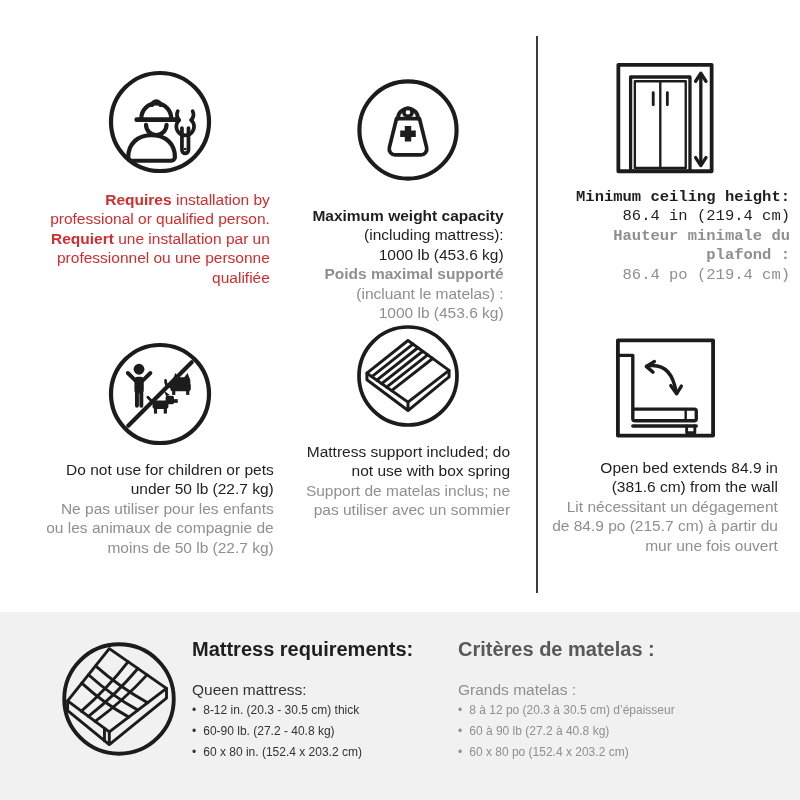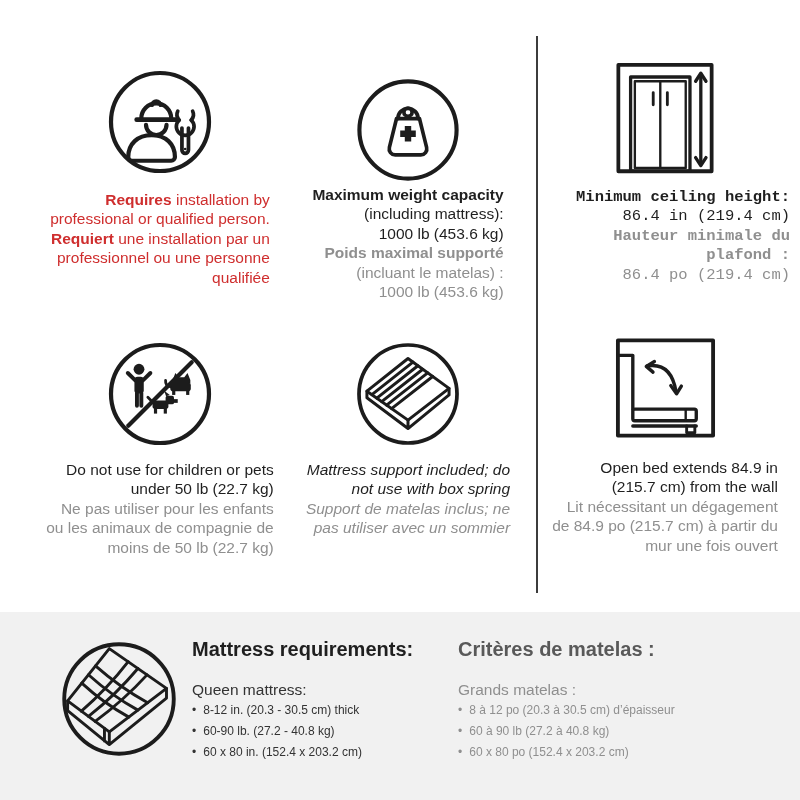--- a/index.html
+++ b/index.html
@@ -5,24 +5,24 @@
   html,body{margin:0;padding:0;background:#ffffff;}
   .sheet{
     position:relative;width:800px;height:800px;background:#ffffff;overflow:hidden;
     font-family:"Liberation Sans","DejaVu Sans",sans-serif;
   }
   svg{display:block;stroke:#1c1c1c;fill:none;stroke-linecap:round;stroke-linejoin:round;}
   .cell{position:absolute;display:flex;flex-direction:column;align-items:center;text-align:right;}
   .icon-wrap{display:flex;align-items:flex-start;justify-content:center;}
   .bl-text{font-size:15.5px;line-height:19.4px;}
   .r1c1{left:20px;top:66px;width:280px;}  .r1c1 .bl-text{margin-top:12px;}
-  .r1c2{left:293px;top:75px;width:230px;} .r1c2 .bl-text{margin-top:0;}
+  .r1c2{left:293px;top:75px;width:230px;} .r1c2 .bl-text{margin-top:21px;}
   .r1c3{left:540px;top:62px;width:250px;font-family:Liberation Mono, monospace;} .r1c3 .bl-text{margin-top:14px;}
   .r2c1{left:20px;top:338px;width:280px;} .r2c1 .bl-text{margin-top:10px;}
-  .r2c2{left:293px;top:338px;width:230px;font-style:italic;}.r2c2 .bl-text{margin-top:10px;}
+  .r2c2{left:293px;top:320px;width:230px;}.r2c2 .bl-text{margin-top:10px;}
   .r2c3{left:540px;top:338px;width:250px;}.r2c3 .bl-text{margin-top:20px;}
   .c-red{color:#cf2e2e;}
   .c-black{color:#1f1f1f;}
   .c-gray{color:#8f8f8f;}
   .bold{font-weight:700;}
   .divider{position:absolute;left:536px;top:36px;width:1.5px;height:557px;background:#3c3c3c;}
   .bottom-panel{position:absolute;left:0;top:612px;width:800px;height:188px;background:#f1f1f1;}
   .mattress-icon{position:absolute;left:56px;top:636px;}
   .req-col{position:absolute;top:640px;text-align:left;}
   .req-col.en{left:192px;width:265px;color:#333333;}
@@ -170,21 +170,21 @@
         <line x1="73" y1="74" x2="73" y2="86" stroke-width="2.5"></line>
         <line x1="18" y1="91.5" x2="84" y2="91.5" stroke-width="3.5"></line>
         <path d="M74,91.5 v7 h8.5 v-7" stroke-width="3"></path>
         <path d="M33,29 Q58,25 63,56" stroke-width="3.5"></path>
         <path d="M40.5,24.5 L32,29.5 L39,35.5" stroke-width="3.5"></path>
         <path d="M57.5,49.5 L63.5,58 L68.5,50" stroke-width="3.5"></path>
       </svg>
     </div>
     <div class="bl-text">
         <div class="bl-line c-black"><span>Open bed extends 84.9 in</span></div>
-        <div class="bl-line c-black"><span>(215.7 cm) from the wall</span></div>
+        <div class="bl-line c-black"><span>(381.6 cm) from the wall</span></div>
         <div class="bl-line c-gray"><span>Lit nécessitant un dégagement</span></div>
         <div class="bl-line c-gray"><span>de 84.9 po (215.7 cm) à partir du</span></div>
         <div class="bl-line c-gray"><span>mur une fois ouvert</span></div>
       </div>
   </section>
 
   <section class="bottom-panel"></section>
 
   <svg class="mattress-icon" width="126" height="126" viewBox="0 0 130 130">
     <circle cx="65" cy="65" r="56.5" stroke-width="4"></circle>

